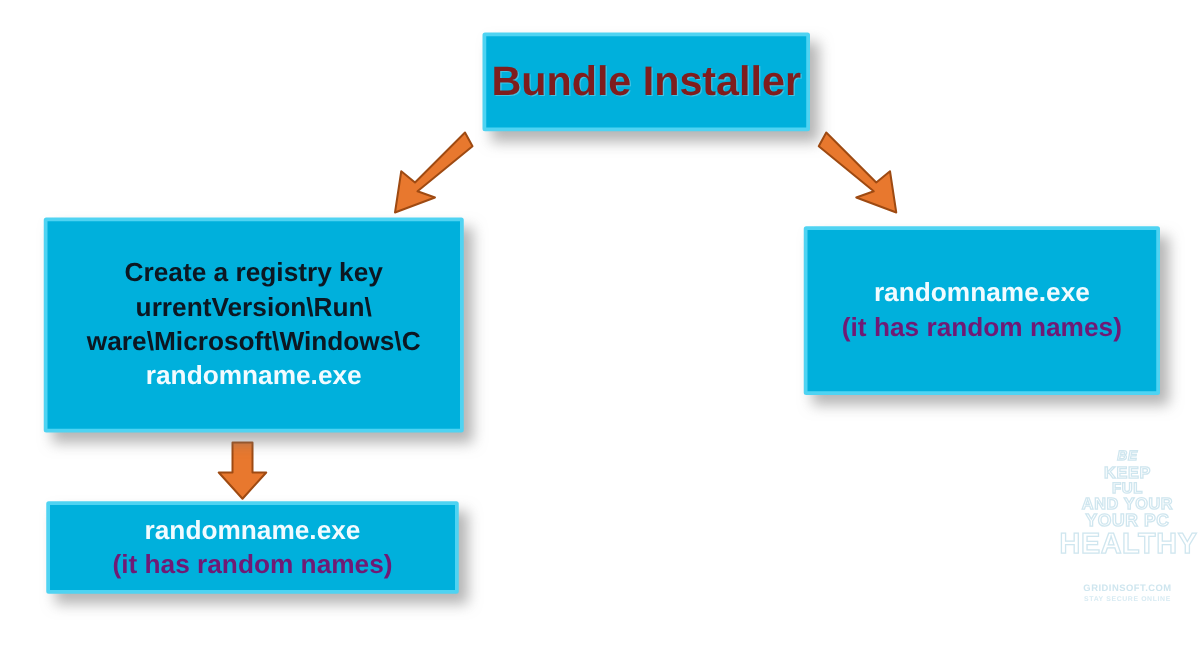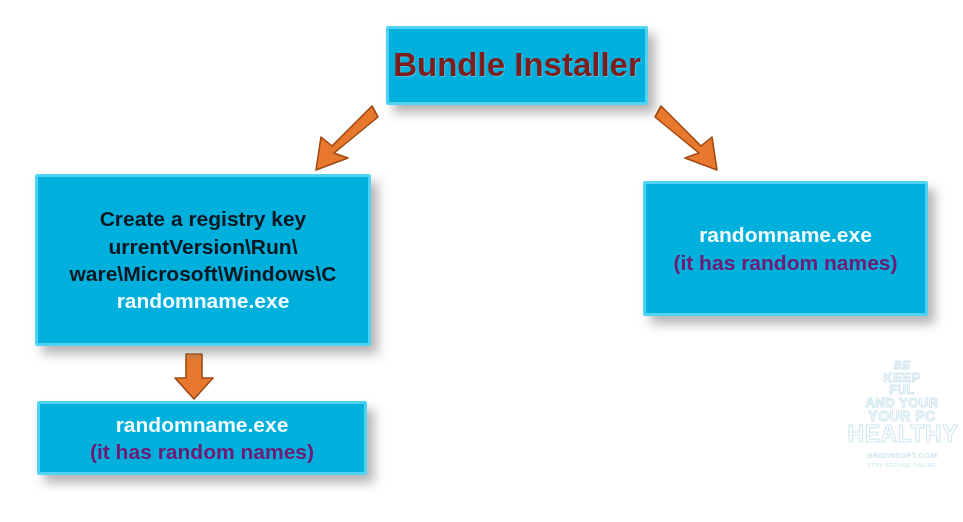--- a/index.html
+++ b/index.html
@@ -128,21 +128,21 @@
     line-height: 1.0;
   }
   #watermark .w1 { font-size: 11px; font-style: italic; }
   #watermark .w2 { font-size: 13px; }
   #watermark .w3 { font-size: 12px; }
   #watermark .w4 { font-size: 13px; }
   #watermark .w5 { font-size: 14px; }
   #watermark .w6 { font-size: 23px; text-align: right; }
   #watermark .wm-brand {
     display: block;
-    margin-top: 5px;
+    margin-top: 20px;
     font-size: 7.5px;
     font-weight: 700;
     color: #cfe6ef;
     letter-spacing: 0.4px;
   }
   #watermark .wm-tag {
     display: block;
     margin-top: 2px;
     font-size: 5.5px;
     font-weight: 700;

